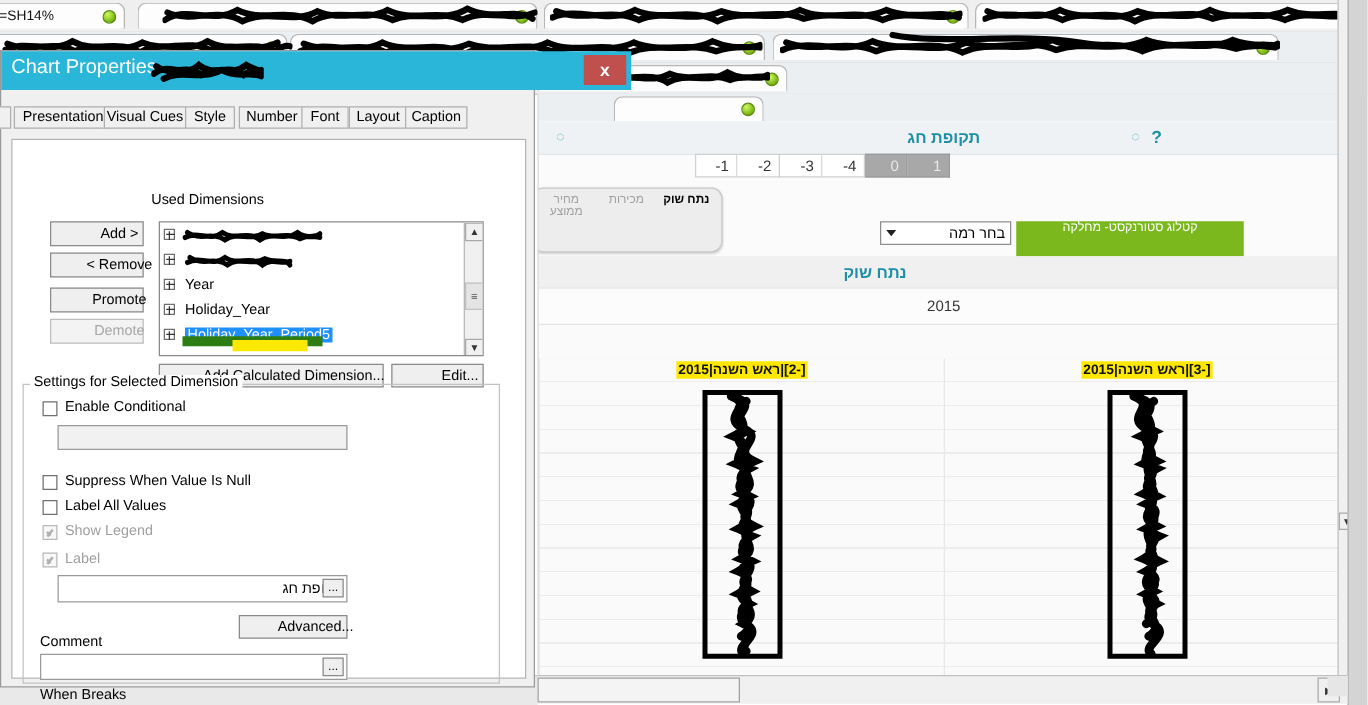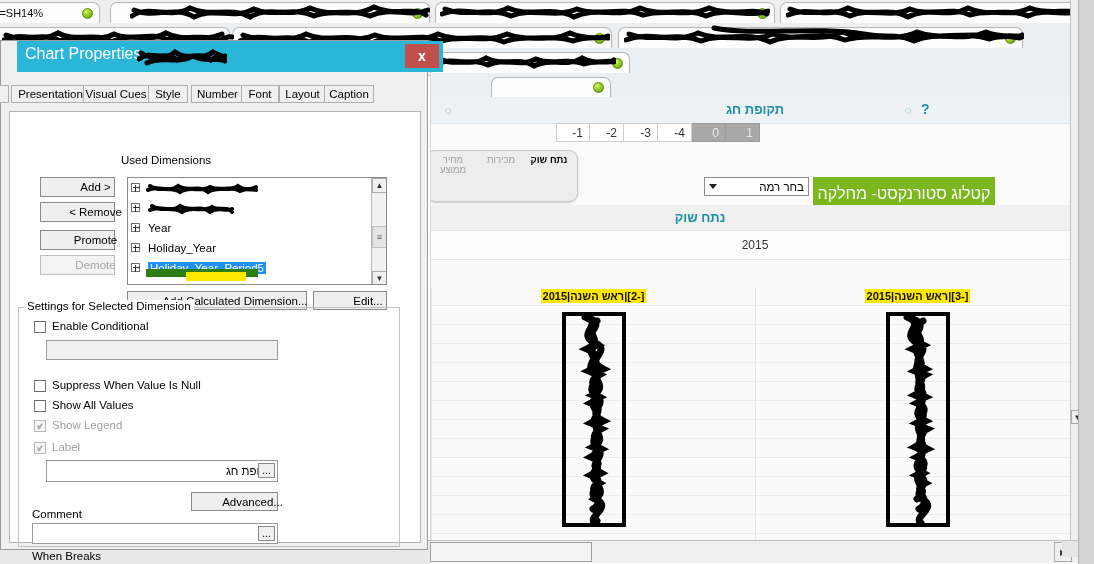--- a/index.html
+++ b/index.html
@@ -62,22 +62,22 @@
   .lg-txt{font-size:9.5px;line-height:10px;display:block;}
   .lg-dot{width:17px;height:17px;border-radius:50%;margin:3px auto 0;}
 
   
   .selbox{position:absolute;top:102px;height:19px;background:#fff;border:1px solid #8d8d8d;
           display:flex;align-items:center;direction:rtl;padding:0 4px;box-sizing:border-box;
           font-size:11.5px;}
   .caret{width:0;height:0;border-left:4px solid transparent;border-right:4px solid transparent;
          border-top:5px solid #222;margin-right:auto;}
   .greenbtn{position:absolute;top:102px;height:33px;background:#7ab81e;
-            display:flex;align-items:center;justify-content:center;direction:rtl;
-            color:#ffffff;font-size:16px;box-sizing:border-box;}
+            display:flex;align-items:flex-start;justify-content:center;direction:rtl;
+            color:#ffffff;font-size:10px;box-sizing:border-box;}
 
   
   .chart-zone{position:absolute;left:0;top:130px;width:648px;height:342px;background:#fafafa;}
   .cz-row{position:absolute;left:0;width:648px;border-bottom:1px solid #e4e4e4;
           text-align:center;direction:rtl;}
   .cz-title{top:0;height:26px;line-height:26px;color:#1d8fa6;font-weight:bold;font-size:13px;
             background:#f0f0f0;padding-right:110px;box-sizing:border-box;}
   .cz-year{top:26px;height:28px;line-height:28px;font-size:12px;color:#333;background:#fcfcfc;}
   .cz-sub{top:54px;height:28px;line-height:28px;font-size:12px;color:#333;background:#fcfcfc;}
   .cz-cols{position:absolute;left:0;top:82px;width:648px;height:260px;display:flex;}
@@ -108,21 +108,21 @@
            border:1px solid #9aa0ae;box-sizing:border-box;}
   .left-combo{position:absolute;left:0;top:480px;width:32px;height:25px;background:#fff;
            border:1px solid #9aa0ae;box-sizing:border-box;display:flex;align-items:center;
            justify-content:center;}
   .bottom-bar{position:absolute;left:0;top:540px;width:430px;height:24px;background:#e9e9e9;
            border-top:1px solid #bfbfbf;}
 
   
   #dialog{position:absolute;left:0;top:40px;width:428px;height:510px;
           background:#f0f0f0;border:1px solid #9a9a9a;box-sizing:border-box;}
-  #titlebar{position:absolute;left:16px;top:0;width:426px;height:31px;background:#29b6d8;text-align:right;}
+  #titlebar{position:absolute;left:0;top:0;width:504px;height:31px;background:#29b6d8;text-align:right;}
   #title{position:absolute;left:8px;top:4px;font-size:16px;color:#ffffff;white-space:nowrap;}
   #closebtn{position:absolute;right:4px;top:3px;width:34px;height:24px;background:#c0504d;
             color:#fff;display:flex;align-items:center;justify-content:center;
             font-size:14px;font-weight:bold;cursor:pointer;}
   .tabstrip{position:absolute;left:0;top:44px;width:500px;height:18px;}
   .ptab{position:absolute;top:0;height:18px;background:#f0f0f0;border:1px solid #aeaeae;
         box-sizing:border-box;display:flex;align-items:center;justify-content:center;
         padding:0 5px;font-size:11.5px;white-space:nowrap;}
 
   .panel{position:absolute;left:8px;top:70px;width:412px;height:432px;background:#fff;
@@ -450,21 +450,21 @@
     <div class="lbl-static" style="left:42px;top:208px">Enable Conditional</div>
 
     <div class="txtin dis" style="left:36px;top:228px;width:232px;height:20px">
       <span></span>
     </div>
 
     <div class="cb" style="left:24px;top:268px"></div>
     <div class="lbl-static" style="left:42px;top:267px">Suppress When Value Is Null</div>
 
     <div class="cb" style="left:24px;top:288px"></div>
-    <div class="lbl-static" style="left:42px;top:287px">Show All Values</div>
+    <div class="lbl-static" style="left:42px;top:287px">Label All Values</div>
 
     <div class="cb chk dis" style="left:24px;top:308px"></div>
     <div class="lbl-static dim" style="left:42px;top:307px">Show Legend</div>
 
     <div class="cb chk dis" style="left:24px;top:330px"></div>
     <div class="lbl-static dim" style="left:42px;top:329px">Label</div>
 
     <div class="txtin rtl" style="left:36px;top:348px;width:232px;height:22px">
       <span style="width:100%">תקופת חג</span>
       <span class="ell">...</span>

